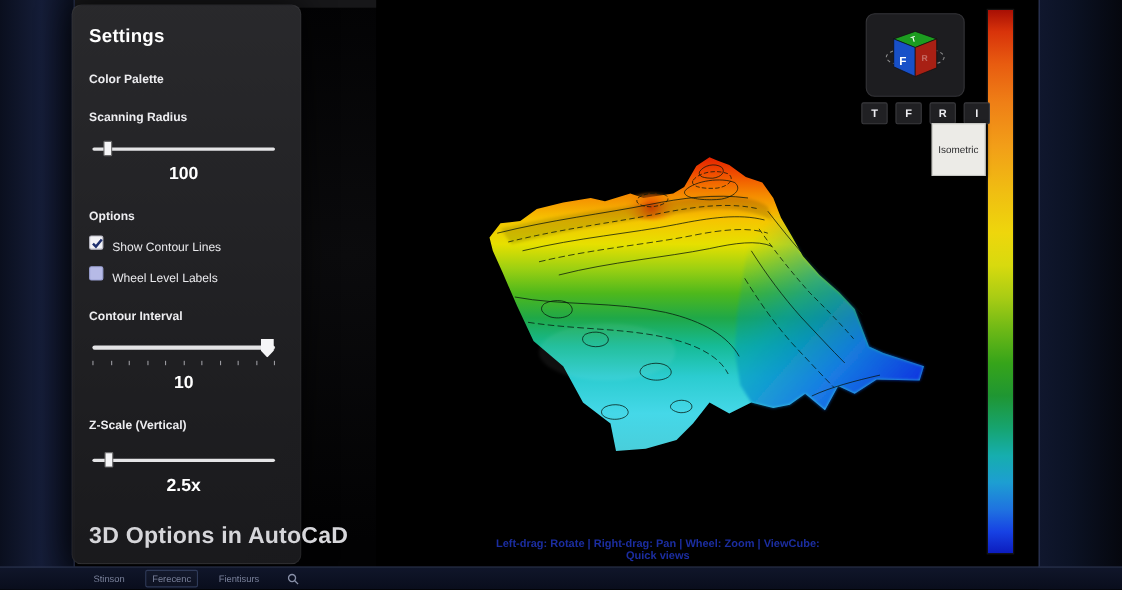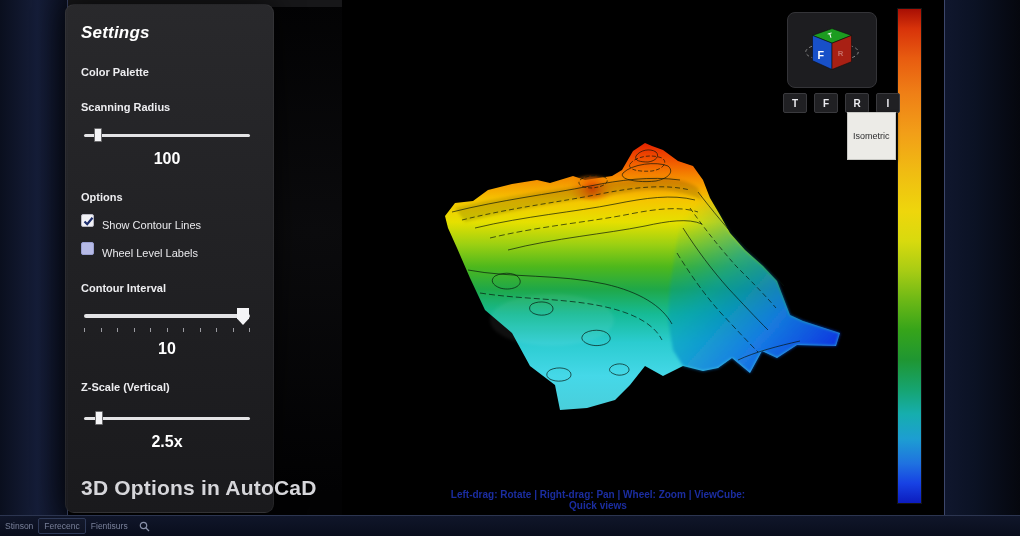--- a/index.html
+++ b/index.html
@@ -23,21 +23,21 @@
   .window-topline { position:absolute; left:0; top:0; width:876px; height:7px; background:#1b1b1d; opacity:.85; }
 
   
   .stage { position:absolute; left:274px; top:0; width:602px; height:515px; background:#000; }
 
   
   .panel { position:absolute; left:65px; top:4px; width:209px; height:509px;
            background:linear-gradient(180deg, rgba(42,42,45,.97), rgba(27,27,30,.95));
            border:1px solid rgba(255,255,255,.05); border-radius:9px;
            box-shadow: 0 0 30px rgba(0,0,0,.75); padding:14px 15px; z-index:5; }
-  .panel h1 { color:#fff; font-size:17px; font-weight:bold; letter-spacing:.2px; margin-top:4px;font-style:italic; }
+  .panel h1 { color:#fff; font-size:17px; font-weight:bold; letter-spacing:.2px; margin-top:4px; }
   .field-label { color:#ededf0; font-size:11px; font-weight:bold; }
   .mt-lg { margin-top:23px; } .mt-md { margin-top:15px; }
 
   .dropdown { margin-top:7px; width:170px; height:19px; background:#d2d2d4; border:1px solid #8e8e90;
               display:flex; align-items:center; justify-content:space-between; padding:0 7px; cursor:default; }
   .dropdown span { font-size:11px; color:#1d1d1f; }
   .chev { width:7px; height:7px; border-right:1.4px solid #555; border-bottom:1.4px solid #555;
           transform:rotate(45deg) translateY(-2px); }
 
   .slider { position:relative; width:166px; height:14px; margin-left:3px; }
@@ -78,21 +78,21 @@
               border:1px solid #343438; border-radius:8px; z-index:3; }
   .vc-buttons { position:absolute; left:783px; top:93px; width:124px; display:flex; gap:7px; z-index:3; }
   .vc-btn { width:24px; height:20px; background:#202023; border:1px solid #3a3a3e; border-radius:2px;
             color:#ececf0; font-size:10px; font-weight:bold; display:flex; align-items:center; justify-content:center; }
   .tooltip { position:absolute; left:847px; top:112px; background:#ecebe7; color:#2c2c2e; font-size:9px;
              padding:18px 5px; border:1px solid #c8c8c4; box-shadow:1px 1px 3px rgba(0,0,0,.6); z-index:4; white-space:nowrap; }
 
   
   .taskbar { position:absolute; left:0; top:515px; width:1020px; height:21px;
              background:linear-gradient(180deg,#10162a,#090d1c); border-top:1px solid #2c3550;
-             display:flex; align-items:center; z-index:6; }
+             display:flex; align-items:center; padding-left:80px; gap:14px; z-index:6; }
   .tb-item { color:#79809a; font-size:8.5px; filter:blur(.4px); padding:2px 5px; }
   .tb-item.boxed { border:1px solid #2f3a58; border-radius:2px; background:rgba(255,255,255,.02); }
   .tb-search { margin-left:6px; display:flex; align-items:center; }
 </style>
 </head>
 <body>
 
 <div class="page">
   <div class="frame-left"></div>
   <div class="frame-right"></div>

